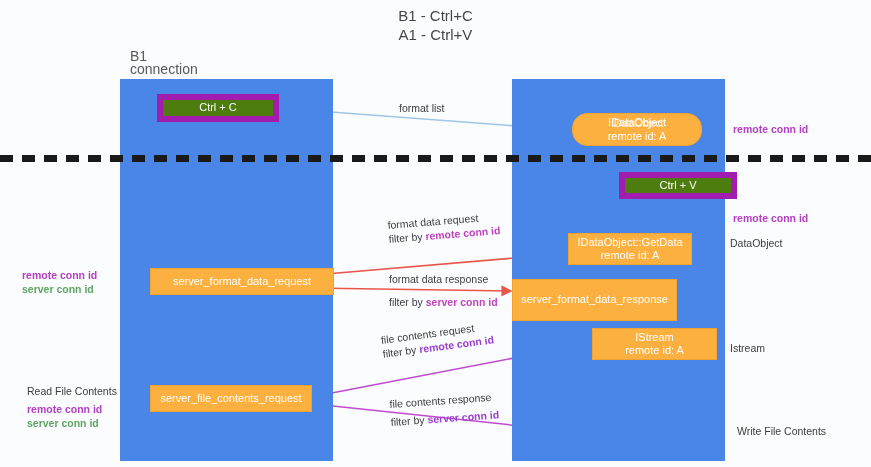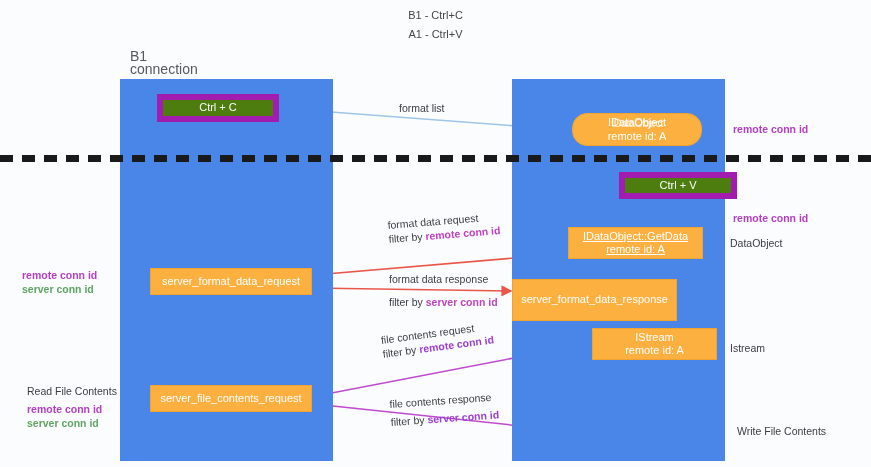--- a/index.html
+++ b/index.html
@@ -23,21 +23,21 @@
     height: 467px;
     pointer-events: none;
   }
 
   .title {
     position: absolute;
     left: 0;
     top: 6px;
     width: 871px;
     text-align: center;
-    font-size: 11px;
+    font-size: 15px;
     color: #444746;
     line-height: 19px;
     z-index: 30;
   }
 
   .col-head {
     position: absolute;
     text-align: left;
     font-size: 14px;
     color: #55585c;
@@ -173,26 +173,26 @@
   <div class="node orange ghost-over" style="left:572px; top:113px; width:130px; height:33px;border-radius:15px;">
     <span class="ghost" style="top:3px; letter-spacing:-0.6px;">IDataObject</span>
     <span>IDataObject</span>
     <span>remote id: A</span>
   </div>
 
   <div class="node green" style="left:578px; top:172px; width:118px; height:27px;margin-left:41px;">
     <span>Ctrl + V</span>
   </div>
 
-  <div class="node orange" style="left:568px; top:227px; width:135px; height:32px;text-decoration:underline;">
+  <div class="node orange" style="left:568px; top:233px; width:124px; height:32px;">
     <span>IDataObject::GetData</span>
     <span>remote id: A</span>
   </div>
 
-  <div class="node orange" style="left:150px; top:268px; width:162px; height:27px;">
+  <div class="node orange" style="left:150px; top:268px; width:184px; height:27px;">
     <span>server_format_data_request</span>
   </div>
 
   <div class="node orange" style="left:512px; top:279px; width:165px; height:42px;">
     <span>server_format_data_response</span>
   </div>
 
   <div class="node orange" style="left:592px; top:328px; width:125px; height:32px;">
     <span>IStream</span>
     <span>remote id: A</span>

